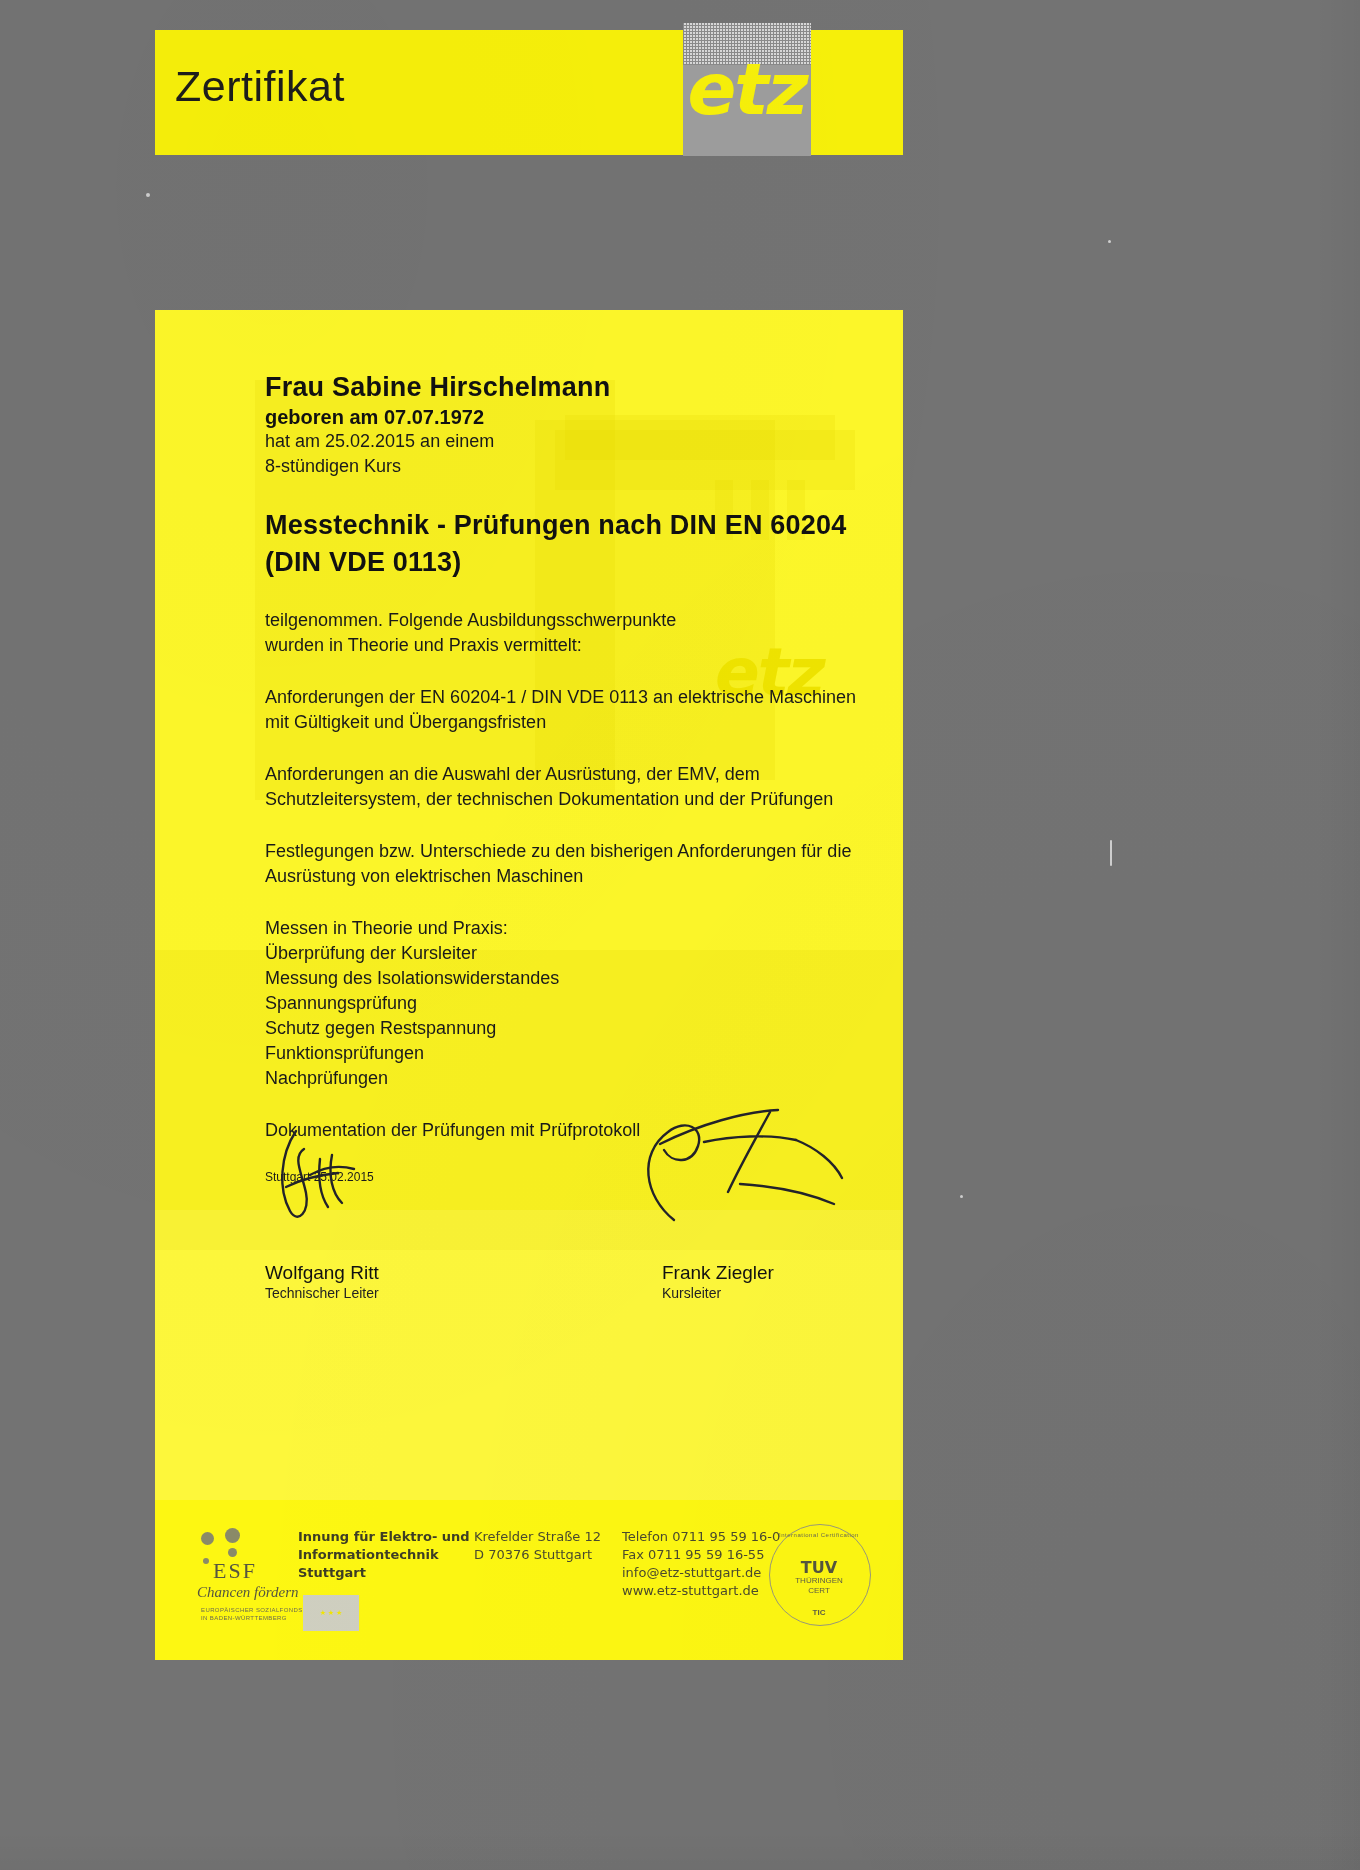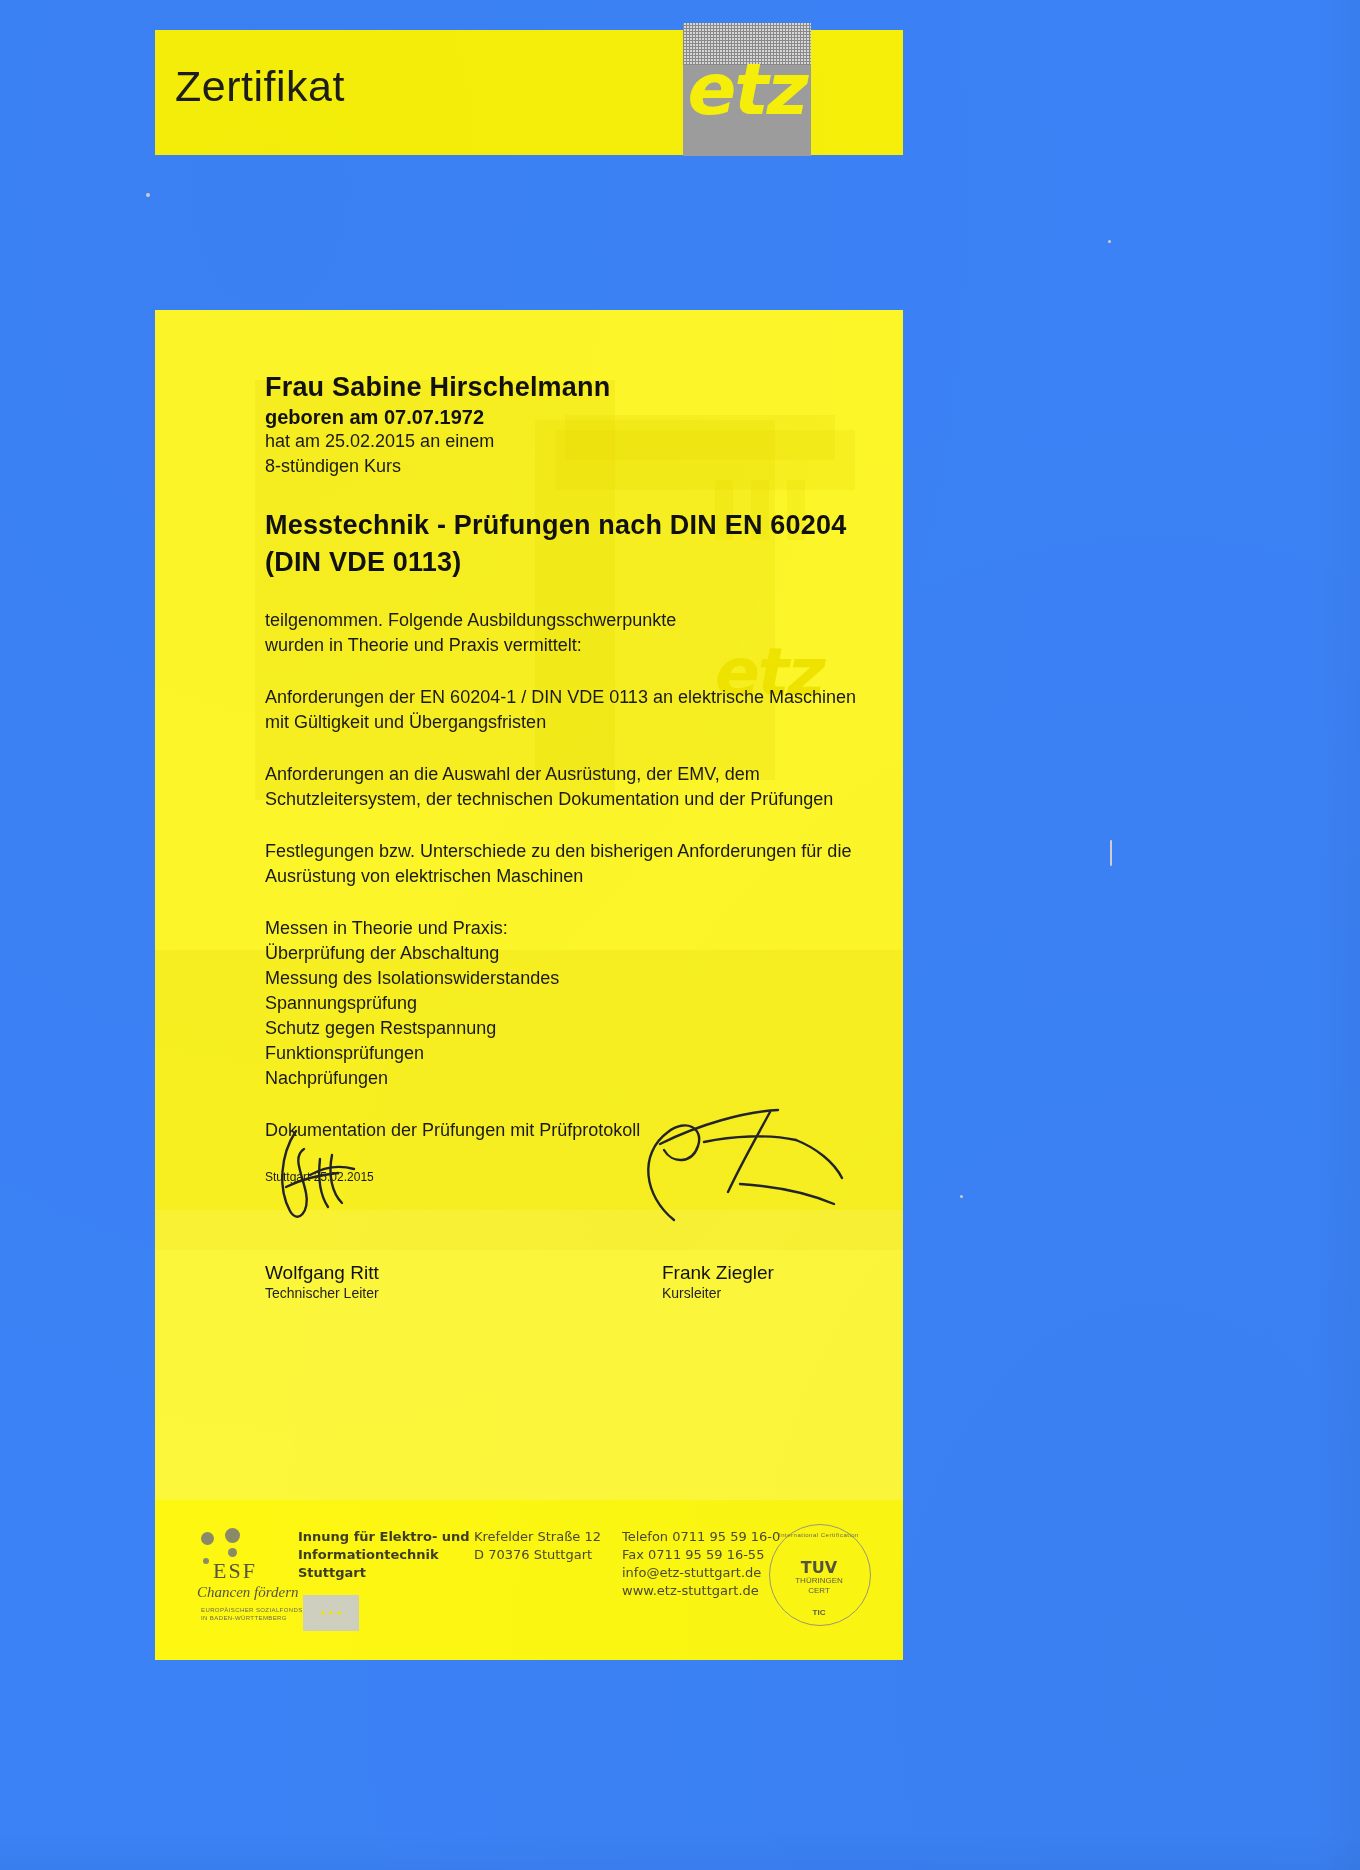--- a/index.html
+++ b/index.html
@@ -16,21 +16,21 @@
     position: relative;
     overflow: hidden;
   }
 
   
   .scan {
     position: absolute;
     left: 0; top: 0;
     width: 1360px;
     height: 1870px;
-    background: #3b82f6;
+    background: #737373;
   }
   .scan::after{
     content:"";
     position:absolute;
     left:0; top:0; right:0; bottom:0;
     background:
       radial-gradient(ellipse at 20% 10%, rgba(0,0,0,0.015), rgba(0,0,0,0) 60%),
       radial-gradient(ellipse at 85% 90%, rgba(0,0,0,0.02), rgba(0,0,0,0) 60%);
     pointer-events:none;
   }
@@ -334,21 +334,21 @@
       <div>Schutzleitersystem, der technischen Dokumentation und der Prüfungen</div>
     </div>
 
     <div class="para">
       <div>Festlegungen bzw. Unterschiede zu den bisherigen Anforderungen für die</div>
       <div>Ausrüstung von elektrischen Maschinen</div>
     </div>
 
     <div class="list">
       <div>Messen in Theorie und Praxis:</div>
-      <div>Überprüfung der Abschaltung</div>
+      <div>Überprüfung der Kursleiter</div>
       <div>Messung des Isolationswiderstandes</div>
       <div>Spannungsprüfung</div>
       <div>Schutz gegen Restspannung</div>
       <div>Funktionsprüfungen</div>
       <div>Nachprüfungen</div>
     </div>
 
     <div class="para">Dokumentation der Prüfungen mit Prüfprotokoll</div>
 
     <div class="place-date">Stuttgart  25.02.2015</div>

